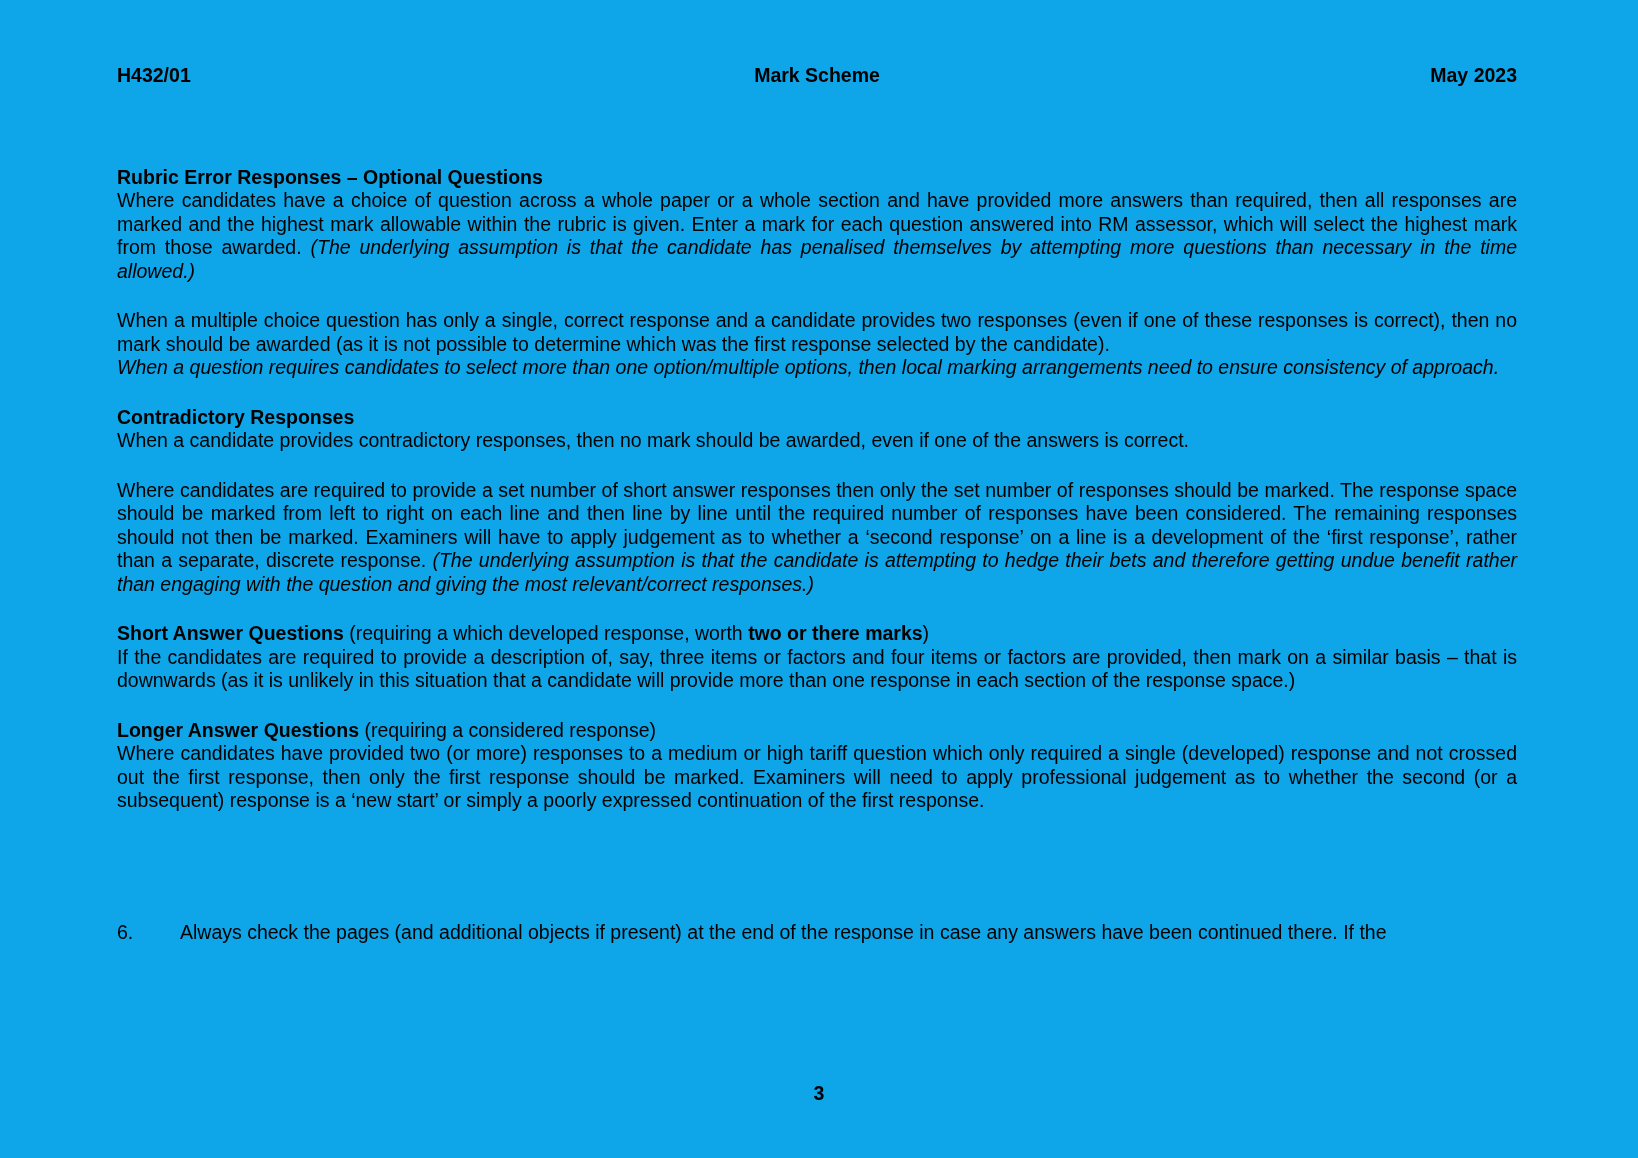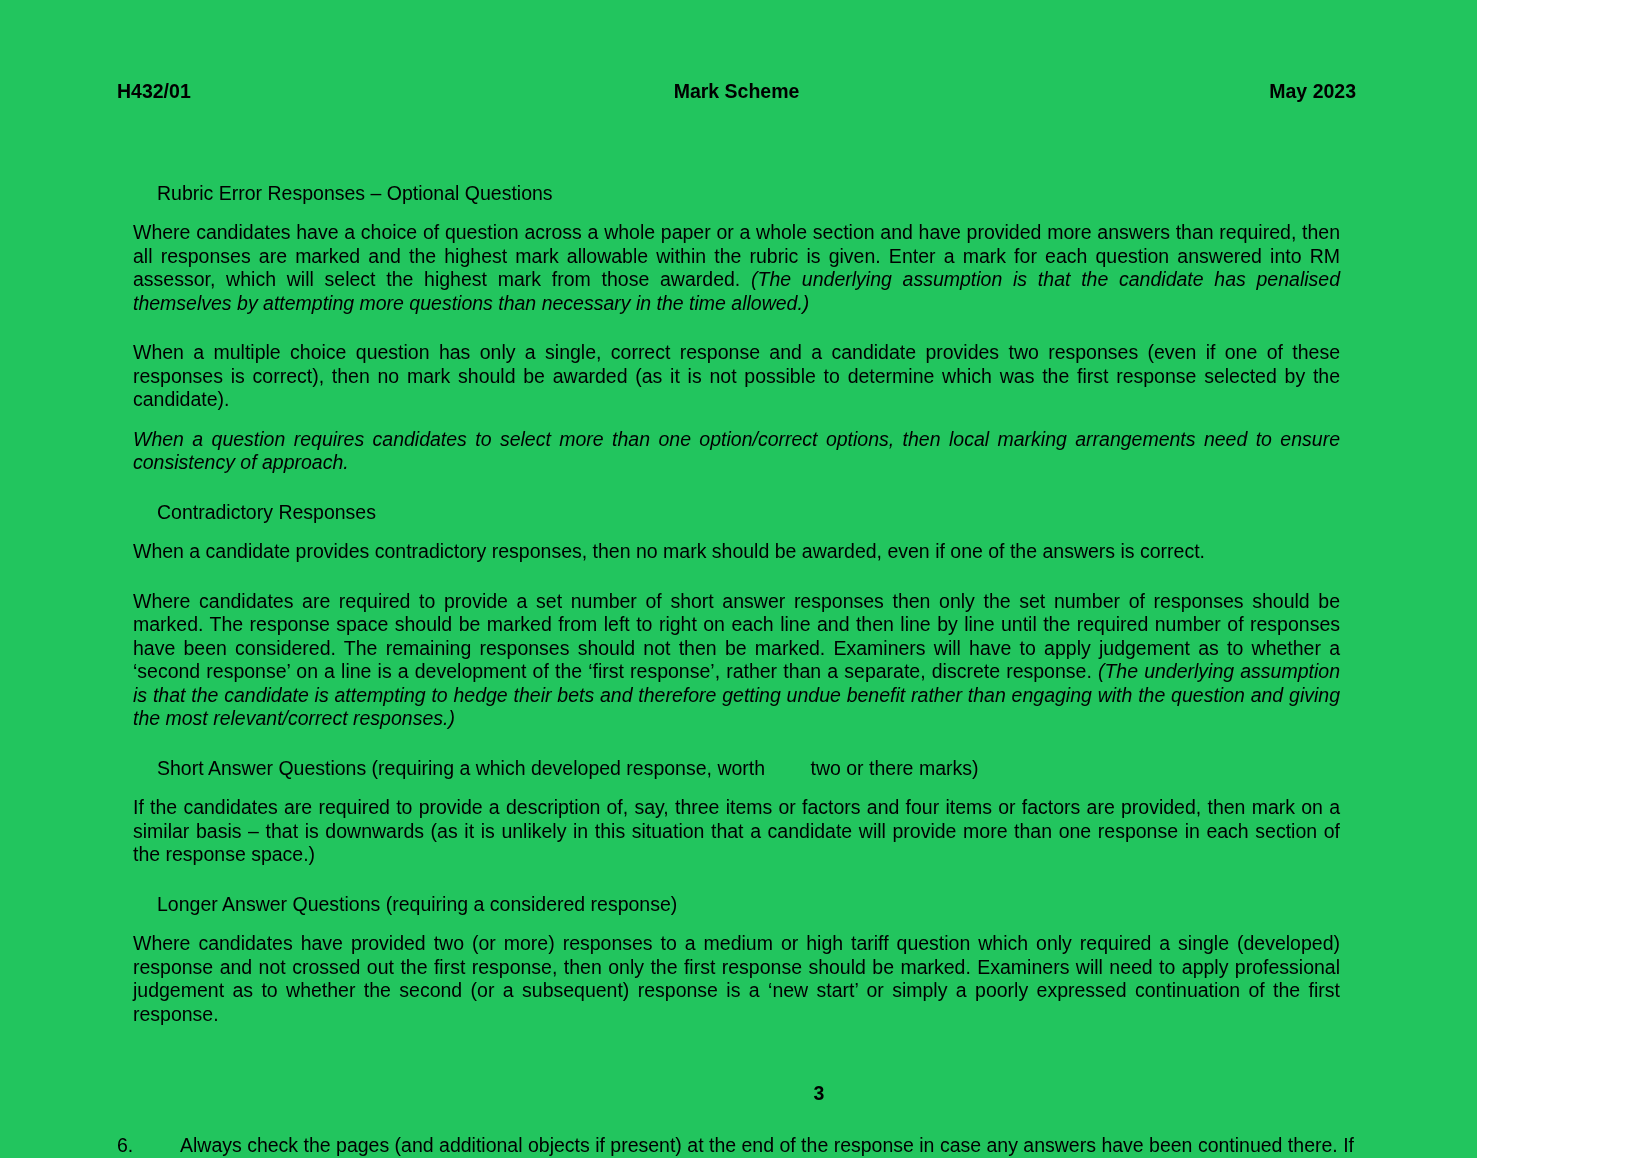--- a/index.html
+++ b/index.html
@@ -4,25 +4,25 @@
 <style>
   html, body {
     margin: 0;
     padding: 0;
     width: 1638px;
     height: 1158px;
     background: #ffffff;
   }
   .page {
     position: relative;
-    width: 1477px;
+    width: 1638px;
     height: 1158px;
     box-sizing: border-box;
-    padding: 80px 121px 0 117px;
-    background: #22c55e;
+    padding: 64px 121px 0 117px;
+    background: #0ea5e9;
     color: #000000;
     font-family: "Liberation Sans", sans-serif;
     font-size: 19.5px;
     line-height: 23.5px;
   }
   .header {
     display: flex;
     align-items: baseline;
     font-weight: bold;
   }
@@ -33,25 +33,25 @@
   .content { margin-top: 78px; }
 
   section { margin: 0 0 26px 0; }
   section h3 {
     margin: 0;
     font-size: inherit;
     font-weight: normal; 
     line-height: inherit;
   }
   section p {
-    margin: 16px;
+    margin: 0;
     text-align: justify;
   }
 
-  .run-bold { font-weight: normal; margin-left: 40px; }
+  .run-bold { font-weight: bold; }
   .run-italic { font-style: italic; }
 
   .numbered {
     display: flex;
     margin-top: 108px;
   }
   .numbered .num {
     flex: 0 0 63px;
   }
   .numbered .txt { flex: 1; }
@@ -80,21 +80,21 @@
 
   <div class="content">
 
     <section>
       <h3><span class="run-bold">Rubric Error Responses – Optional Questions</span></h3>
       <p><span>Where candidates have a choice of question across a whole paper or a whole section and have provided more answers than required, then all responses are marked and the highest mark allowable within the rubric is given. Enter a mark for each question answered into RM assessor, which will select the highest mark from those awarded. </span><span class="run-italic">(The underlying assumption is that the candidate has penalised themselves by attempting more questions than necessary in the time allowed.)</span></p>
     </section>
 
     <section>
       <p><span>When a multiple choice question has only a single, correct response and a candidate provides two responses (even if one of these responses is correct), then no mark should be awarded (as it is not possible to determine which was the first response selected by the candidate).</span></p>
-      <p><span class="run-italic">When a question requires candidates to select more than one option/correct options, then local marking arrangements need to ensure consistency of approach.</span></p>
+      <p><span class="run-italic">When a question requires candidates to select more than one option/multiple options, then local marking arrangements need to ensure consistency of approach.</span></p>
     </section>
 
     <section>
       <h3><span class="run-bold">Contradictory Responses</span></h3>
       <p><span>When a candidate provides contradictory responses, then no mark should be awarded, even if one of the answers is correct.</span></p>
     </section>
 
     <section>
       <p><span>Where candidates are required to provide a set number of short answer responses then only the set number of responses should be marked. The response space should be marked from left to right on each line and then line by line until the required number of responses have been considered.  The remaining responses should not then be marked. Examiners will have to apply judgement as to whether a ‘second response’ on a line is a development of the ‘first response’, rather than a separate, discrete response.  </span><span class="run-italic">(The underlying assumption is that the candidate is attempting to hedge their bets and therefore getting undue benefit rather than engaging with the question and giving the most relevant/correct responses.)</span></p>
     </section>

